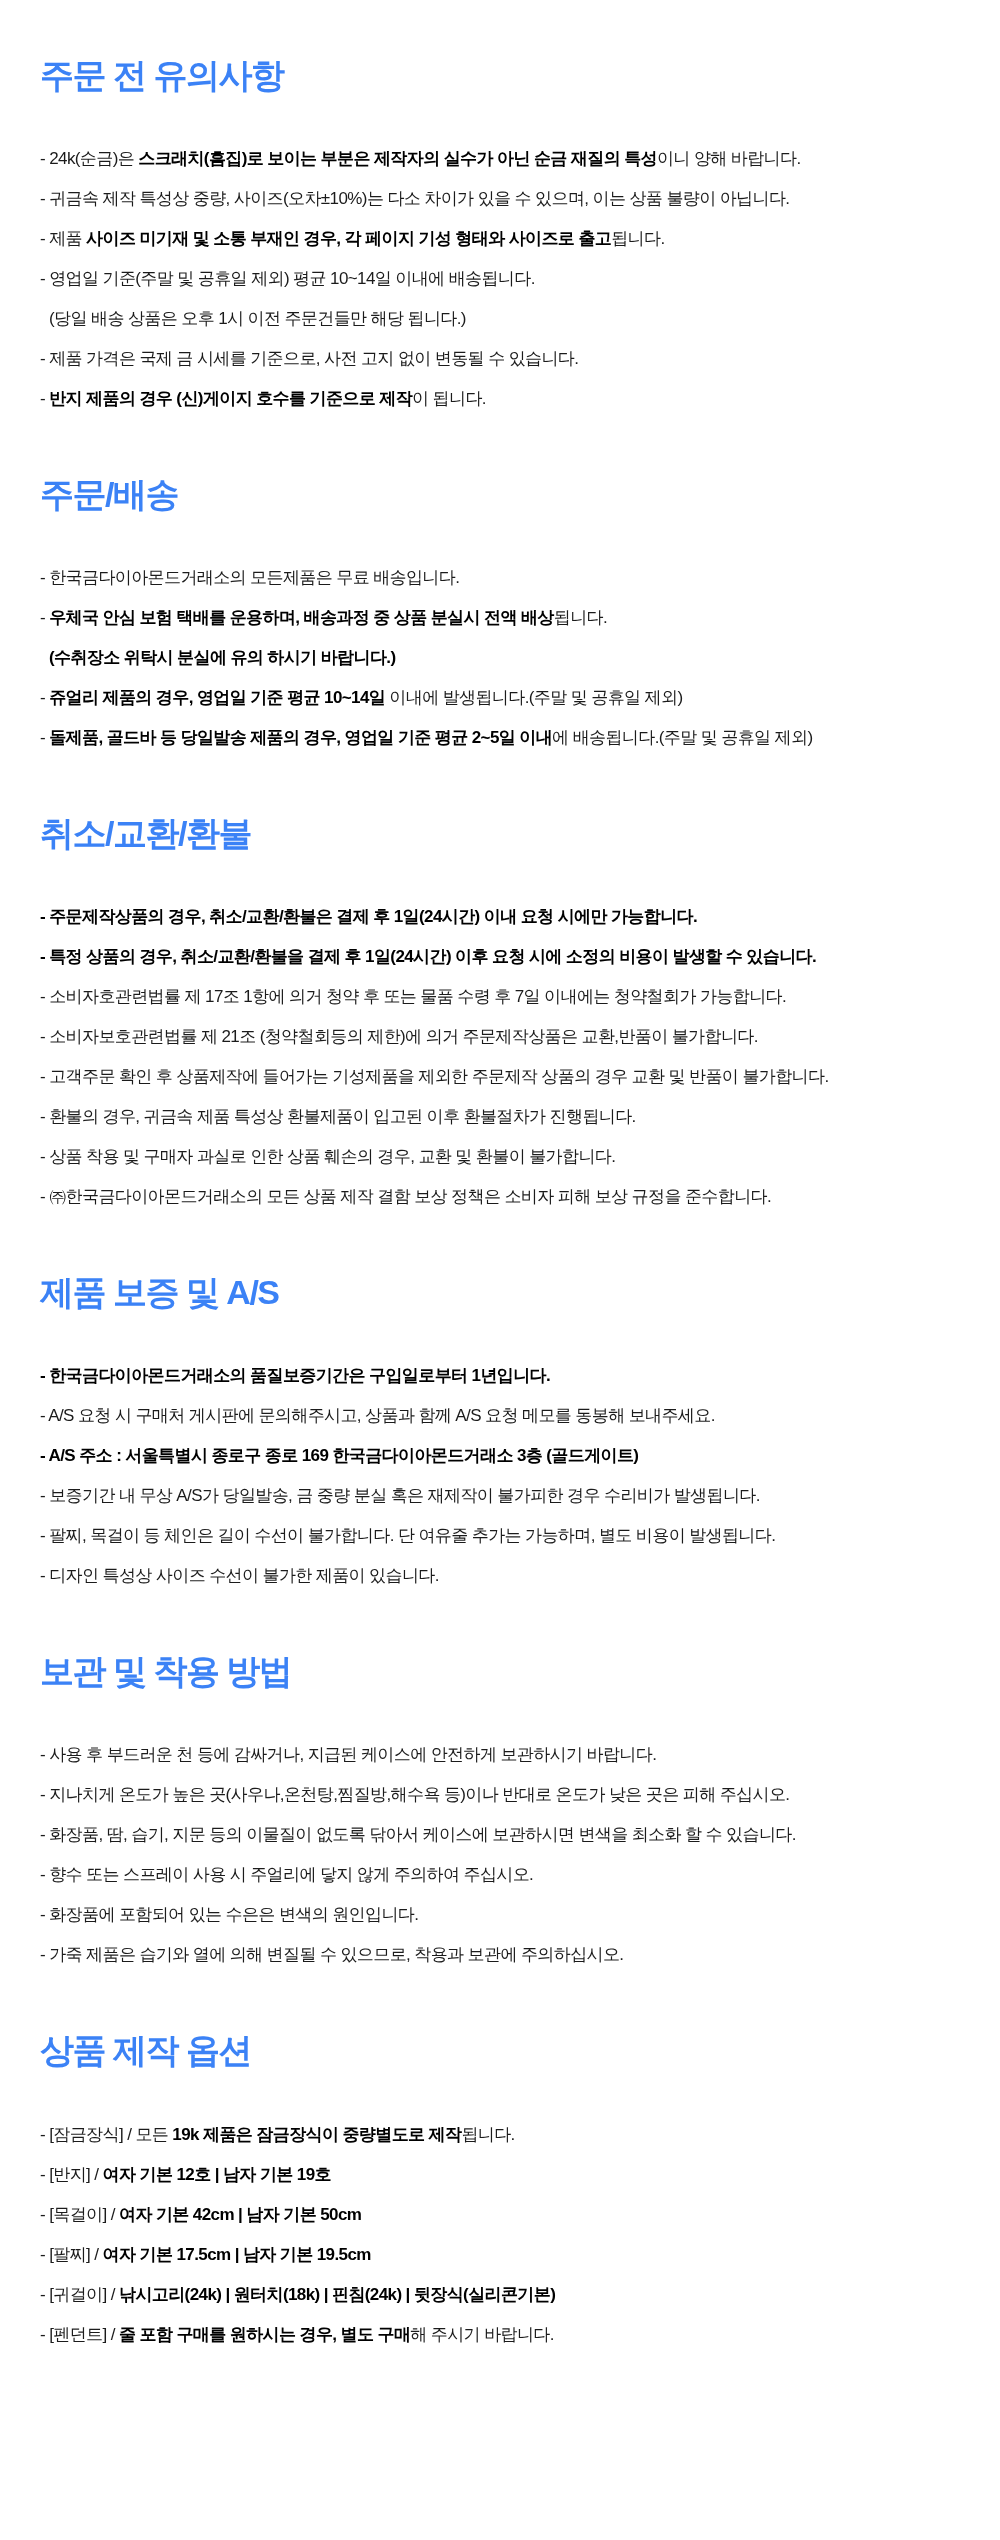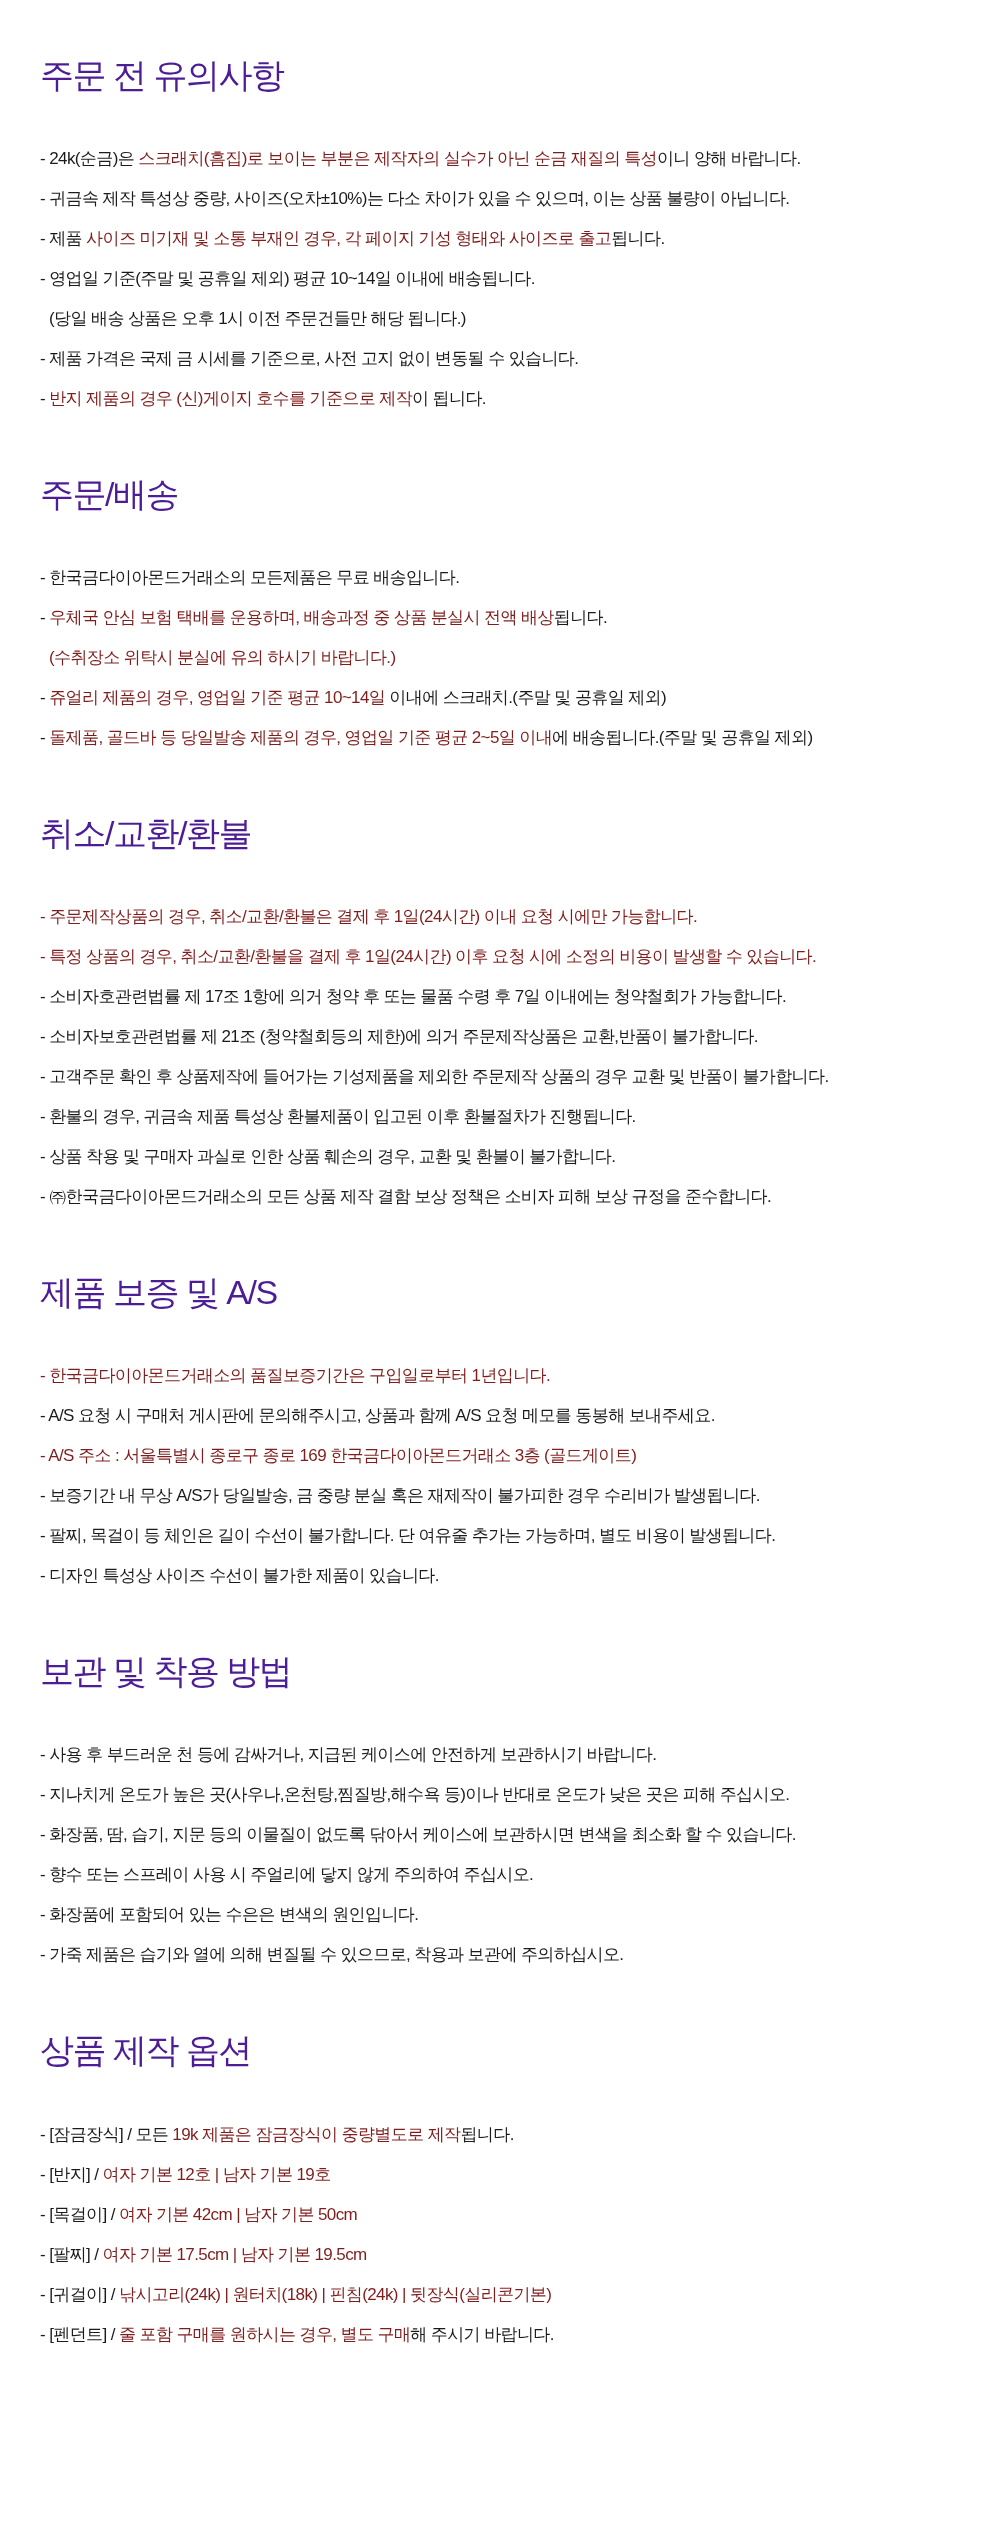--- a/index.html
+++ b/index.html
@@ -12,39 +12,39 @@
     -webkit-font-smoothing: antialiased;
   }
   .notice-wrap {
     padding: 56px 30px 70px 40px;
   }
   .section {
     margin-bottom: 56px;
   }
   .section-title {
     font-size: 34px;
-    font-weight: 400;
+    font-weight: 700;
     letter-spacing: -1.5px;
-    color: #4c1d95;
+    color: #3b82f6;
     margin-bottom: 44px;
     line-height: 1.15;
   }
   .section-list {
     list-style: none;
   }
   .list-item {
     font-size: 17px;
     line-height: 40px;
     letter-spacing: -0.6px;
     color: #1b1b1b;
     white-space: nowrap;
   }
   .list-item .seg-bold {
-    font-weight: 400;
-    color: #7f1d1d;
+    font-weight: 700;
+    color: #000000;
   }
   .list-item.indent {
     padding-left: 9px;
   }
 </style>
 </head>
 <body>
 
 <main class="notice-wrap">
   <div id="sections-root">
@@ -59,21 +59,21 @@
           <li class="list-item"><span class="seg">- 제품 가격은 국제 금 시세를 기준으로, 사전 고지 없이 변동될 수 있습니다.</span></li>
           <li class="list-item"><span class="seg">- </span><span class="seg-bold">반지 제품의 경우 (신)게이지 호수를 기준으로 제작</span><span class="seg">이 됩니다.</span></li>
         </ul>
       </section>
       <section class="section">
         <h2 class="section-title">주문/배송</h2>
         <ul class="section-list">
           <li class="list-item"><span class="seg">- 한국금다이아몬드거래소의 모든제품은 무료 배송입니다.</span></li>
           <li class="list-item"><span class="seg">- </span><span class="seg-bold">우체국 안심 보험 택배를 운용하며, 배송과정 중 상품 분실시 전액 배상</span><span class="seg">됩니다.</span></li>
           <li class="list-item indent"><span class="seg-bold">(수취장소 위탁시 분실에 유의 하시기 바랍니다.)</span></li>
-          <li class="list-item"><span class="seg">- </span><span class="seg-bold">쥬얼리 제품의 경우, 영업일 기준 평균 10~14일</span><span class="seg"> 이내에 스크래치.(주말 및 공휴일 제외)</span></li>
+          <li class="list-item"><span class="seg">- </span><span class="seg-bold">쥬얼리 제품의 경우, 영업일 기준 평균 10~14일</span><span class="seg"> 이내에 발생됩니다.(주말 및 공휴일 제외)</span></li>
           <li class="list-item"><span class="seg">- </span><span class="seg-bold">돌제품, 골드바 등 당일발송 제품의 경우, 영업일 기준 평균 2~5일 이내</span><span class="seg">에 배송됩니다.(주말 및 공휴일 제외)</span></li>
         </ul>
       </section>
       <section class="section">
         <h2 class="section-title">취소/교환/환불</h2>
         <ul class="section-list">
           <li class="list-item"><span class="seg-bold">- 주문제작상품의 경우, 취소/교환/환불은 결제 후 1일(24시간) 이내 요청 시에만 가능합니다.</span></li>
           <li class="list-item"><span class="seg-bold">- 특정 상품의 경우, 취소/교환/환불을 결제 후 1일(24시간) 이후 요청 시에 소정의 비용이 발생할 수 있습니다.</span></li>
           <li class="list-item"><span class="seg">- 소비자호관련법률 제 17조 1항에 의거 청약 후 또는 물품 수령 후 7일 이내에는 청약철회가 가능합니다.</span></li>
           <li class="list-item"><span class="seg">- 소비자보호관련법률 제 21조 (청약철회등의 제한)에 의거 주문제작상품은 교환,반품이 불가합니다.</span></li>

